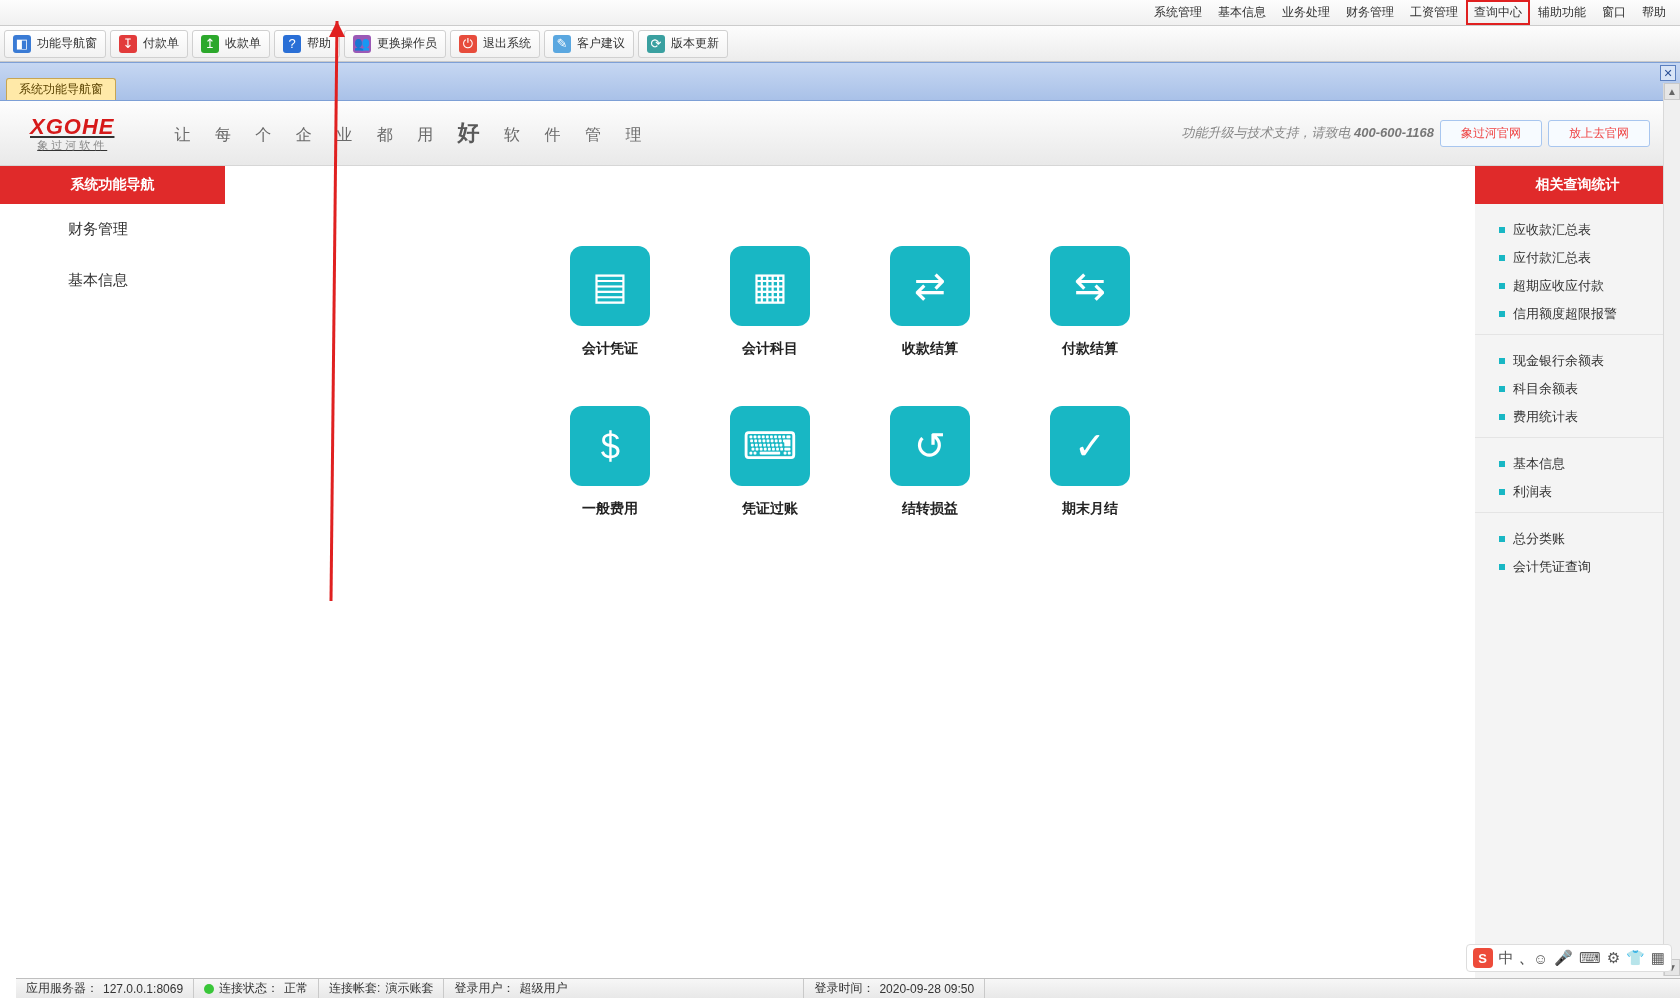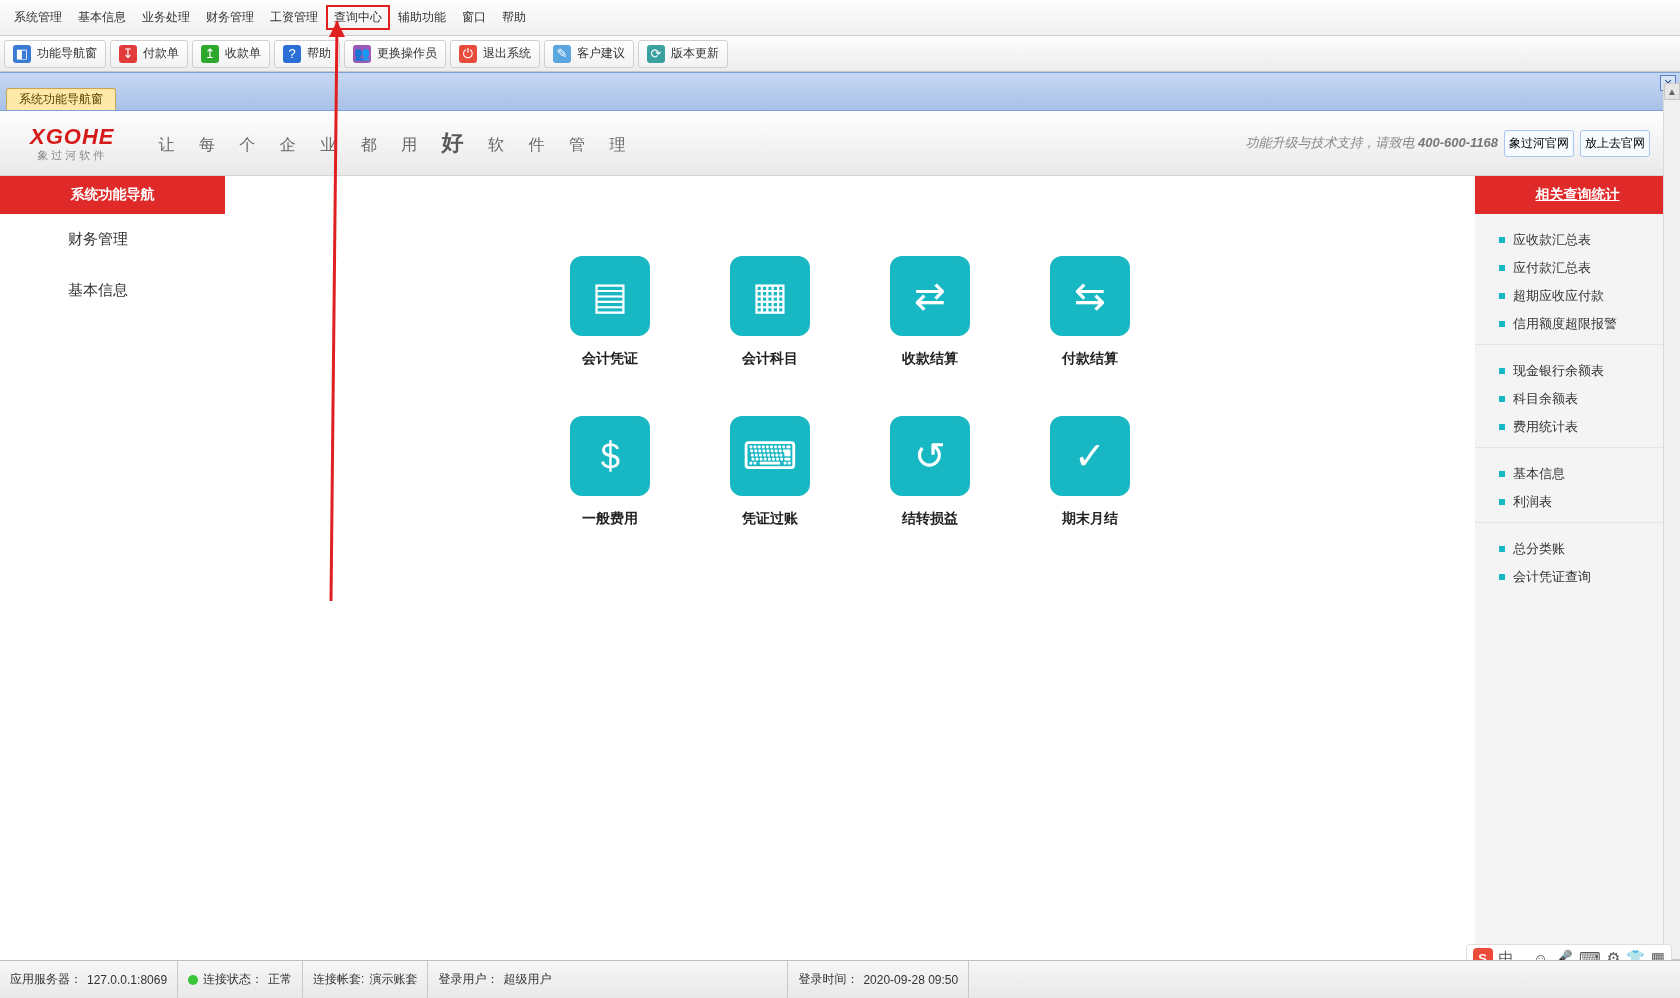--- a/index.html
+++ b/index.html
@@ -1,69 +1,69 @@
 <!DOCTYPE html>
 <html><head>
 <meta charset="utf-8">
 <style>
 * { margin:0; padding:0; box-sizing:border-box; font-family:"Microsoft YaHei","SimSun",sans-serif; }
 body { width:1680px; height:998px; background:#fff; overflow:hidden; font-size:12px; color:#333; position:relative; }
 
 
-.menubar { height:36px; background:linear-gradient(#fdfdfd,#f0f0f0); border-bottom:1px solid #ccc; display:flex; align-items:center; padding:12px 6px; }
+.menubar { height:26px; background:linear-gradient(#fdfdfd,#f0f0f0); border-bottom:1px solid #ccc; display:flex; align-items:center; padding:12px 6px;justify-content:flex-end; }
 .menubar .menuitem { padding:4px 8px; cursor:pointer; }
 .menubar .menuitem.hl { border:2px solid #e02020; padding:2px 6px; }
 
 
 .toolbar { height:36px; background:linear-gradient(#fdfdfd,#ececec); border-bottom:1px solid #c9c9c9; display:flex; align-items:center; padding:0 4px; }
 .toolbtn { display:flex; align-items:center; gap:6px; padding:2px 8px; border:1px solid #d0d0d0; background:linear-gradient(#fff,#f2f2f2); border-radius:3px; margin-right:4px; cursor:pointer; height:28px; }
 .toolbtn .ico { width:18px; height:18px; border-radius:3px; display:flex; align-items:center; justify-content:center; font-size:13px; color:#fff; }
 
 
 .red-arrow { position:absolute; left:335px; top:21px; width:4px; height:590px; pointer-events:none; }
 .red-arrow svg { position:absolute; top:0; left:-10px; }
 
 
 .tabstrip { height:39px; background:linear-gradient(#c6d7f2,#a9c1e8); border-top:1px solid #7ea0d6; border-bottom:1px solid #7ea0d6; display:flex; align-items:flex-end; padding-left:6px; position:relative; }
 .wintab { background:#ffe9a8; border:1px solid #c7a552; border-bottom:none; padding:2px 12px; font-size:12px; color:#5a4200; border-radius:3px 3px 0 0; cursor:pointer; }
 .tabstrip .closex { position:absolute; right:4px; top:2px; width:16px; height:16px; border:1px solid #5b7fbf; color:#2a4f95; display:flex; align-items:center; justify-content:center; background:#d8e4f6; cursor:pointer; font-size:11px; }
 
 
 .banner { height:65px; background:linear-gradient(#fefefe,#e9e9e9); border-bottom:1px solid #d6d6d6; display:flex; align-items:center; padding:0 30px; position:relative; }
-.logo { display:flex; flex-direction:column; align-items:center; margin-right:44px; }
+.logo { display:flex; flex-direction:column; align-items:center; margin-right:60px;text-decoration:underline; }
 .logo .lname { font-style:italic; font-weight:bold; font-size:22px; color:#d61a1a; letter-spacing:1px; }
 .logo .lsub { font-size:11px; color:#888; letter-spacing:3px; margin-top:-2px;}
 .tagline { font-size:16px; color:#6a6a6a; letter-spacing:10px; }
 .tagline .big { font-size:22px; color:#595959; font-weight:bold; }
 .banner-right { position:absolute; right:30px; display:flex; align-items:center; gap:6px;justify-content:space-between; }
 .support { font-size:13px; color:#888; font-style:italic; }
 .support .phone { color:#777; font-weight:bold; }
-.linkbtn { border:1px solid #a8c6ef; color:#000000; background:#f7fbff; padding:4px 4px; border-radius:3px; cursor:pointer; font-size:12px; }
+.linkbtn { border:1px solid #a8c6ef; color:#ef4444; background:#f7fbff; padding:4px 20px; border-radius:3px; cursor:pointer; font-size:12px; }
 
 
 .mainrow { display:flex; height:816px; }
 .leftnav { width:225px; background:#fff; }
 .leftnav .navhdr { background:#e02a2a; color:#fff; text-align:center; padding:10px 0; font-size:14px; font-weight:bold; }
 .leftnav .navitem { padding:16px 0 16px 68px; font-size:15px; color:#333; cursor:pointer; }
 
 .center { flex:1; background:#fff; padding-top:80px; position:relative; display:flex; justify-content:center; }
 .tilegrid { display:grid; grid-template-columns:repeat(4,160px); grid-auto-rows:160px; gap:0; }
 .tile { display:flex; flex-direction:column; align-items:center; justify-content:flex-start; cursor:pointer; }
 .tile .box { width:80px; height:80px; background:#18b7c4; border-radius:12px; display:flex; align-items:center; justify-content:center; color:#fff; font-size:38px; margin-bottom:14px;}
 .tile .lbl { font-size:14px; color:#222; font-weight:bold; }
 
 .rightpanel { width:205px; background:#f4f4f4; }
-.rightpanel .phdr { background:#e02a2a; color:#fff; text-align:center; padding:10px 0; font-size:14px; font-weight:bold;text-decoration:underline; }
+.rightpanel .phdr { background:#e02a2a; color:#fff; text-align:center; padding:10px 0; font-size:14px; font-weight:bold; }
 .rightpanel .pgroup { padding:12px 0 6px 24px; border-bottom:1px solid #e4e4e4; }
 .rightpanel .pgroup:last-child{border-bottom:none;}
 .rightpanel .plink { display:flex; align-items:center; gap:8px; font-size:13px; color:#333; padding:5px 0; cursor:pointer; }
 .rightpanel .plink::before { content:""; width:6px; height:6px; background:#18b7c4; display:inline-block; }
 
 
-.statusbar { position:absolute; bottom:0; left:0; right:0; height:38px; background:linear-gradient(#f7f7f7,#e8e8e8); border-top:1px solid #bfbfbf; display:flex; align-items:center; font-size:12px; color:#333; }
+.statusbar { position:absolute; bottom:0; left:16px; right:0; height:20px; background:linear-gradient(#f7f7f7,#e8e8e8); border-top:1px solid #bfbfbf; display:flex; align-items:center; font-size:12px; color:#333; }
 .statusbar .cell { padding:0 10px; border-right:1px solid #c9c9c9; height:100%; display:flex; align-items:center; gap:5px; }
 .statusbar .dot { width:10px; height:10px; border-radius:50%; background:#39c639; display:inline-block;}
 
 
 .imebar { position:absolute; right:8px; bottom:26px; display:flex; align-items:center; gap:6px; background:#fff; border:1px solid #ddd; border-radius:4px; padding:3px 6px; font-size:15px; color:#555; }
 .imebar .s { width:20px;height:20px;background:#ed4b3a;color:#fff;border-radius:4px;display:flex;align-items:center;justify-content:center;font-weight:bold;font-size:13px;}
 
 
 .scrollbar { position:absolute; right:0; top:83px; bottom:22px; width:17px; background:#f0f0f0; border-left:1px solid #d9d9d9; }
 .scrollbar .arrow { height:17px; background:#e6e6e6; border:1px solid #c9c9c9; display:flex; align-items:center; justify-content:center; color:#666; font-size:10px;}

